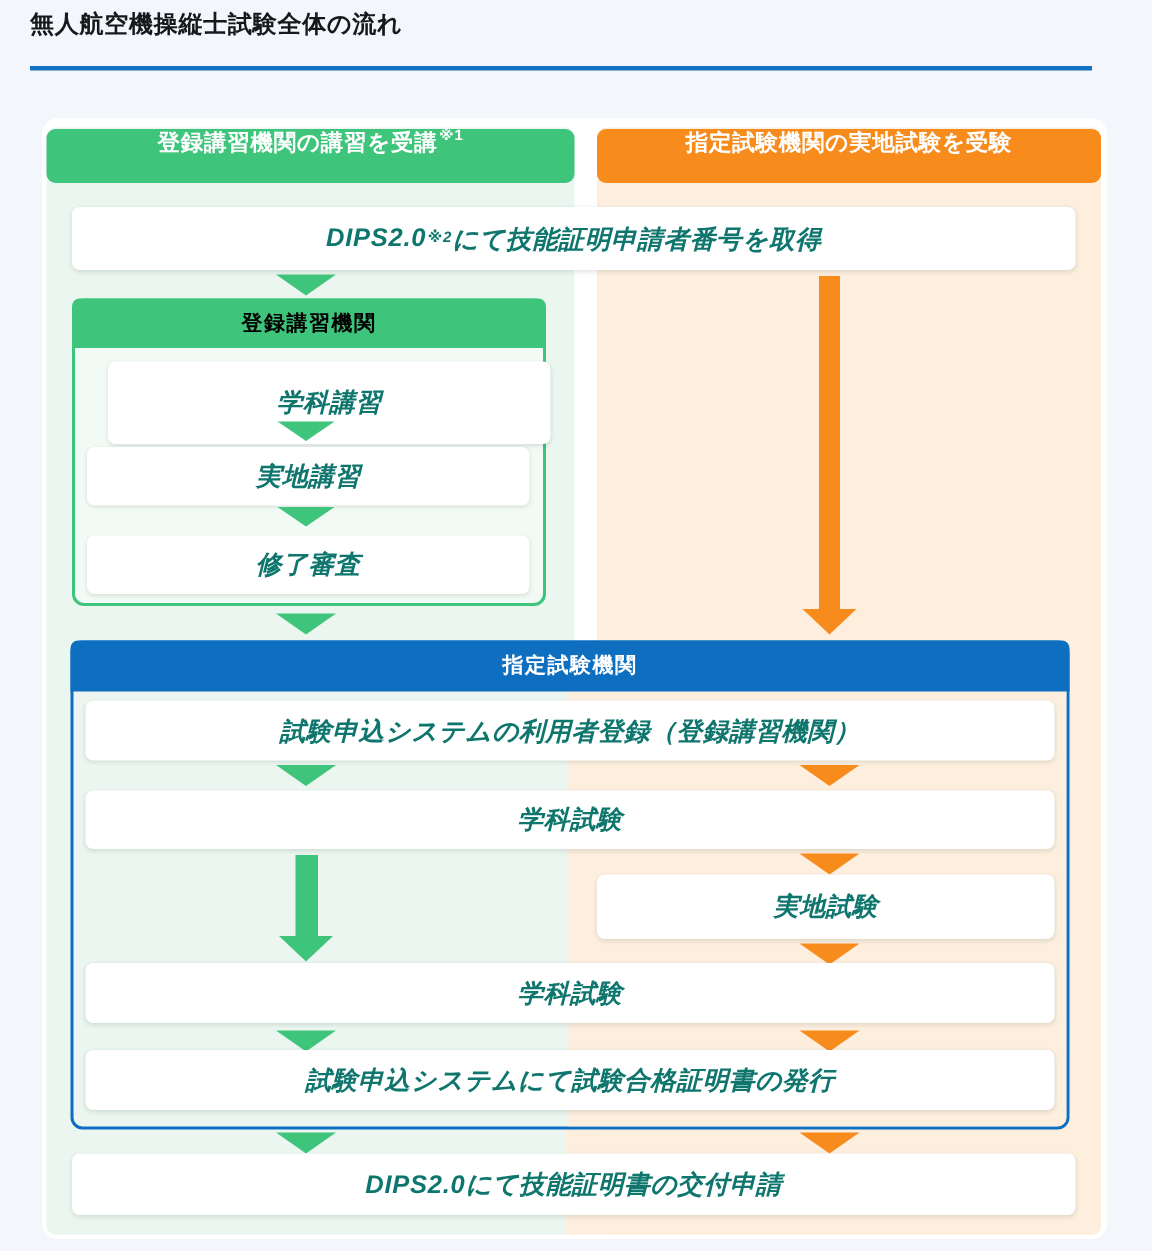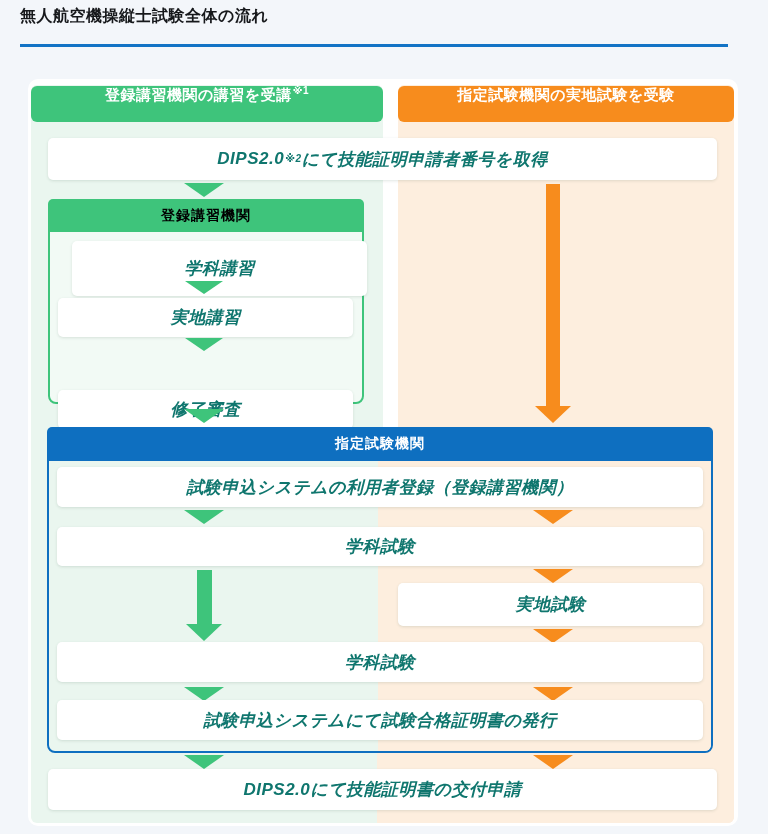--- a/index.html
+++ b/index.html
@@ -79,21 +79,21 @@
     </div>
 
   <div class="abs group-green"></div>
   <div class="abs group-green-header">
     <span>登録講習機関</span>
   </div>
   <div class="abs step-box" style="left:72px;top:241px;width:295px;height:55px;">学科講習</div>
   <div class="abs tri-sm" style="left:185px;top:281px;"></div>
   <div class="abs step-box" style="left:58px;top:298px;width:295px;height:39px;">実地講習</div>
   <div class="abs tri-sm" style="left:185px;top:338px;"></div>
-  <div class="abs step-box" style="left:58px;top:357px;width:295px;height:39px;margin-top:33px;">修了審査</div>
+  <div class="abs step-box" style="left:58px;top:357px;width:295px;height:39px;">修了審査</div>
 
   <div class="abs tri" style="left:184px;top:409px;"></div>
 
   <div class="abs group-blue">
     <div class="blue-right-half"></div>
   </div>
   <div class="abs group-blue-header">
     <span>指定試験機関</span>
   </div>
 

